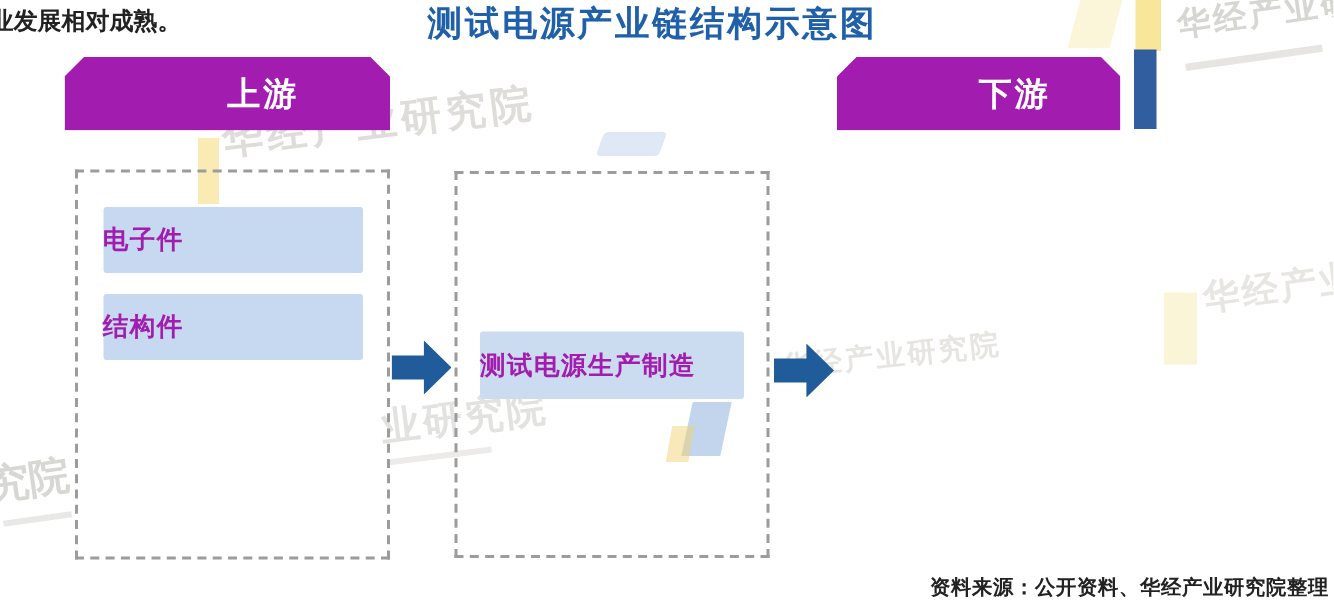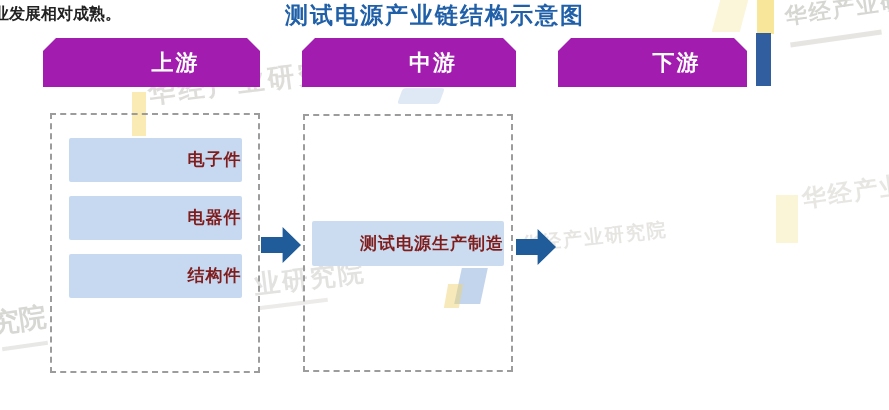--- a/index.html
+++ b/index.html
@@ -63,33 +63,33 @@
     display: flex;
     flex-direction: column;
     align-items: center;
   }
   .dash-up   { left: 50px;  top: 113px; width: 210px; height: 260px; padding-top: 23px; gap: 14px; }
   .dash-mid  { left: 303px; top: 114px; width: 210px; height: 258px; justify-content: center; }
   .dash-down { left: 560px; top: 113px; width: 208px; height: 260px; padding-top: 23px; gap: 14px; }
 
   .item {
     background: #c6d9f1;
-    color: #7f1d1d;
+    color: #a21caf;
     font-size: 17px;
     font-weight: bold;
     letter-spacing: 1px;
-    text-align: right;
+    text-align: left;
     width: 173px;
     height: 44px;
     line-height: 44px;
     border-radius: 2px;
     white-space: nowrap;
   }
   .dash-down .item { width: 177px; }
-  .item-mid { width: 192px; height: 45px; line-height: 45px; background: #cbdcf0; }
+  .item-mid { width: 176px; height: 45px; line-height: 45px; background: #cbdcf0; }
 
   
   .arrow {
     position: absolute;
     width: 40px; height: 36px;
     background: #1f5c99;
     clip-path: polygon(0 28%, 54% 28%, 54% 0, 100% 50%, 54% 100%, 54% 72%, 0 72%);
   }
   .arrow-1 { left: 261px; top: 227px; }
   .arrow-2 { left: 516px; top: 229px; }
@@ -155,31 +155,30 @@
     <div class="wm wm-c">究院</div>
     <div class="wm wm-d">业研究院</div>
     <div class="wm wm-e">华经产业</div>
     <div class="wm wm-f">华经产业研究院</div>
   </div>
 
   <div class="intro">业发展相对成熟。</div>
   <div class="title">测试电源产业链结构示意图</div>
 
   <div class="hdr hdr-up">上游</div>
-  <div class="hdr hdr-mid">中游</div>
   <div class="hdr hdr-down">下游</div>
 
   <div class="dash dash-up">
     <div class="item">电子件</div>
-    <div class="item">电器件</div>
     <div class="item">结构件</div>
   </div>
 
   <div class="dash dash-mid">
     <div class="item item-mid">测试电源生产制造</div>
   </div>
 
 
   <div class="arrow arrow-1"></div>
   <div class="arrow arrow-2"></div>
 
+  <div class="source">资料来源：公开资料、华经产业研究院整理</div>
 
 </div>
 
 </body></html>

